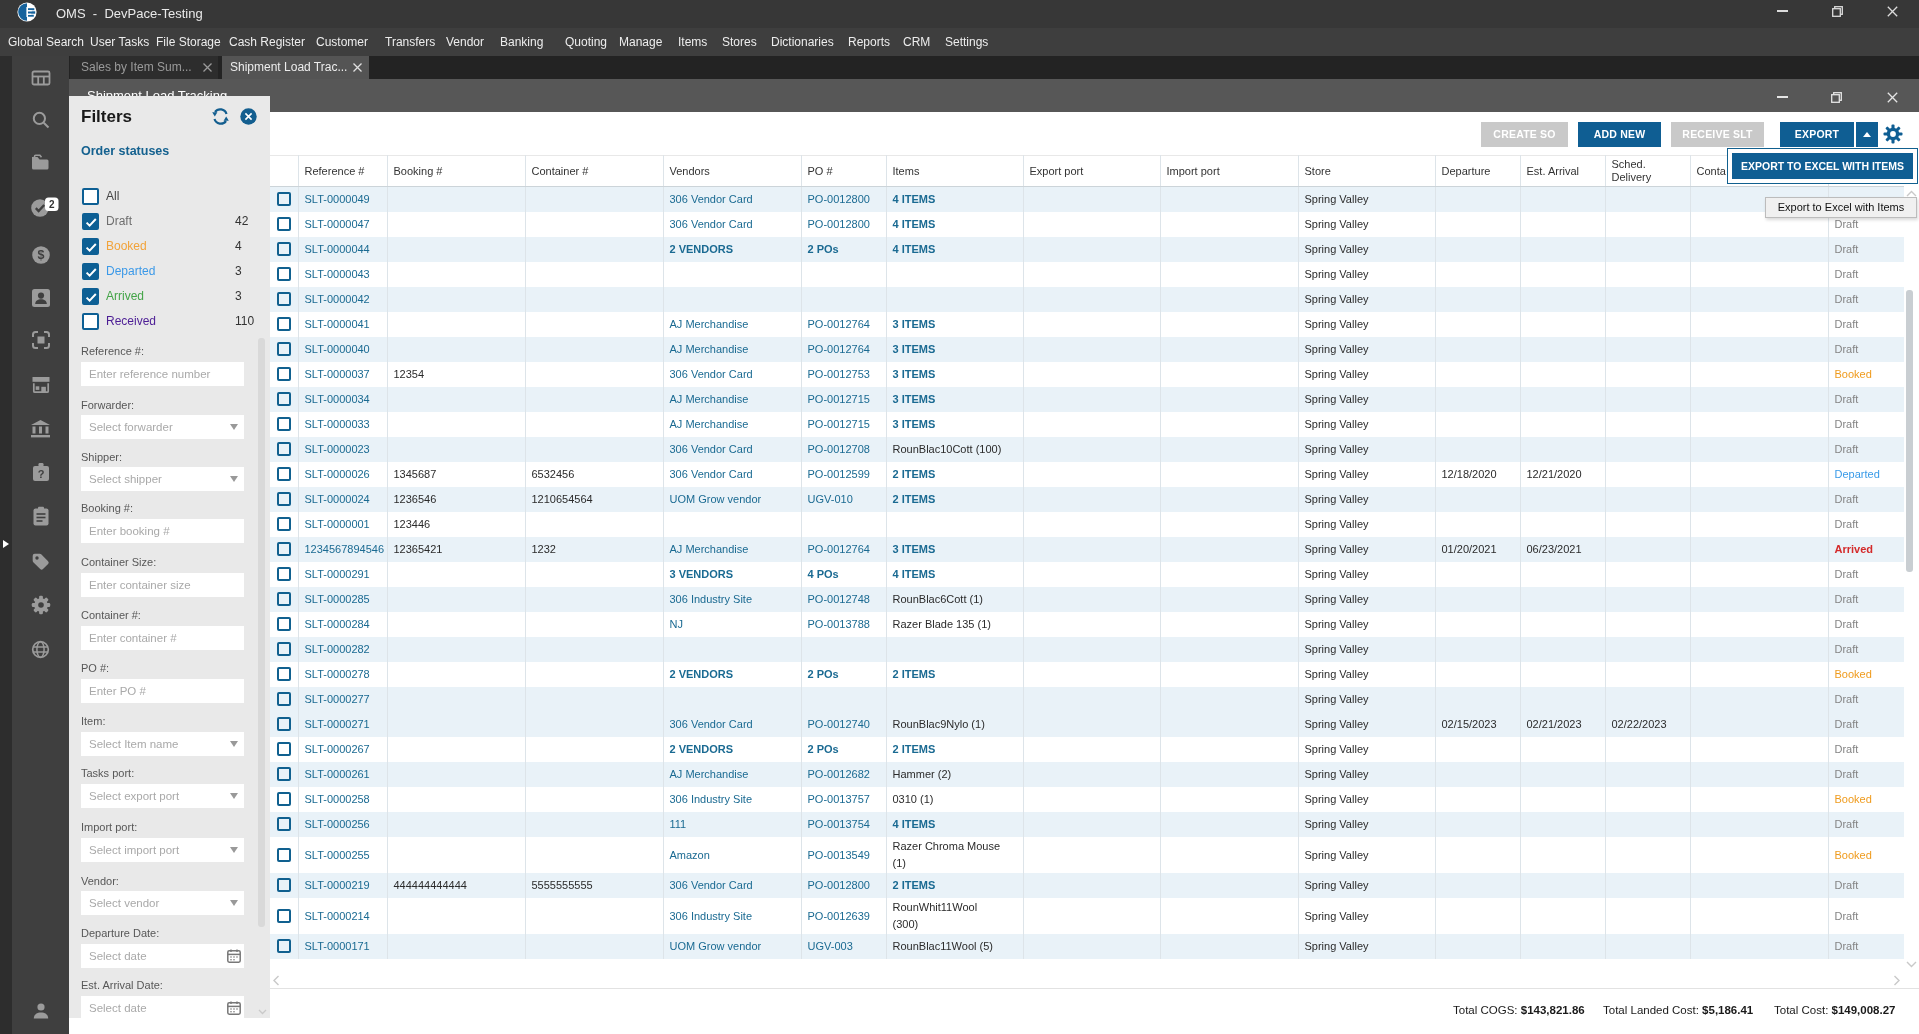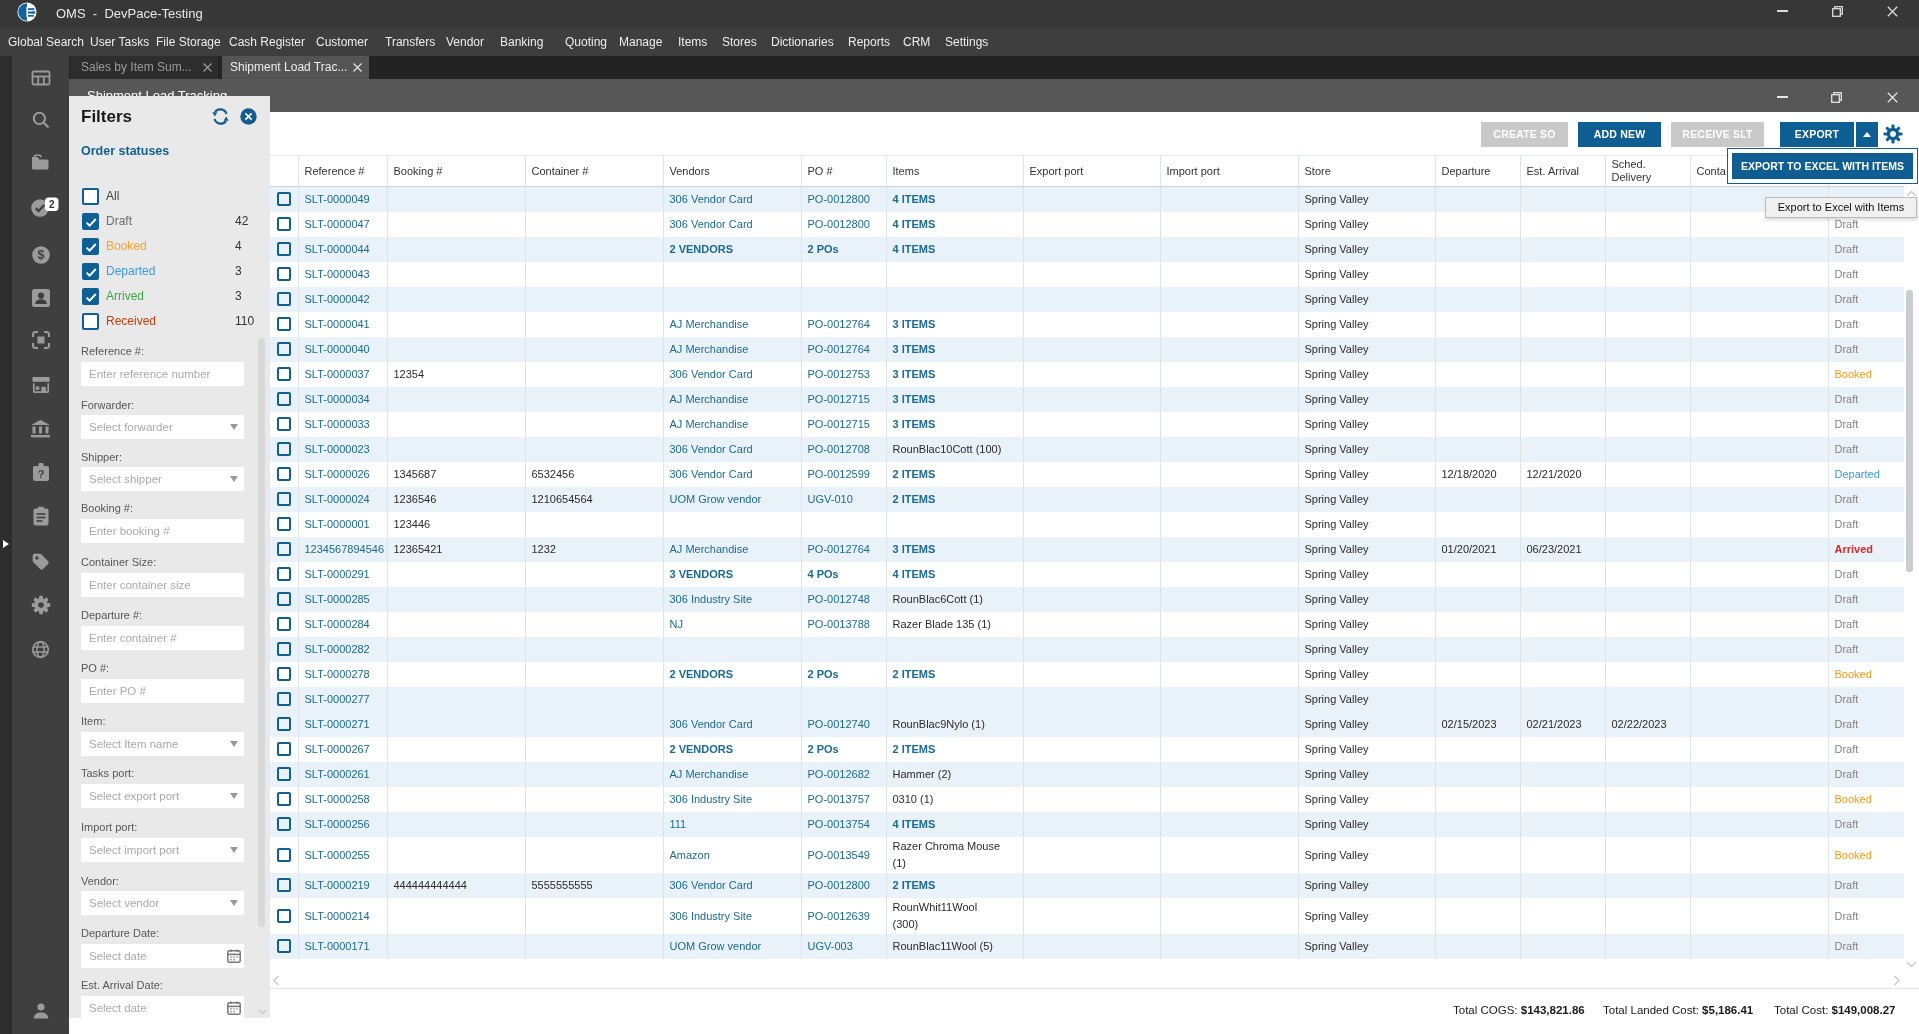--- a/index.html
+++ b/index.html
@@ -224,35 +224,35 @@
 <div class="clab" style="top:263px;color:#3b99e8;">Departed</div>
 <div class="ccount" style="top:263px;">3</div>
 <div class="cbx on" style="top:288px;">
     <svg width="17" height="15" viewBox="0 0 17 15">
       <path d="M3.6 7.6 l3 3 L12.8 4" fill="none" stroke="#fff" stroke-width="2"></path>
     </svg>
   </div>
 <div class="clab" style="top:288px;color:#43a447;">Arrived</div>
 <div class="ccount" style="top:288px;">3</div>
 <div class="cbx" style="top:313px;"></div>
-<div class="clab" style="top:313px;color:#c2410c;">Received</div>
+<div class="clab" style="top:313px;color:#4c1d95;">Received</div>
 <div class="ccount" style="top:313px;">110</div>
 <div class="flabel" style="top:344px;">Reference #:</div>
 <div class="finput" style="top:362px;">Enter reference number</div>
 <div class="flabel" style="top:398px;">Forwarder:</div>
 <div class="finput" style="top:415px;">Select forwarder</div>
 <div class="ftri" style="top:424px;"></div>
 <div class="flabel" style="top:450px;">Shipper:</div>
 <div class="finput" style="top:467px;">Select shipper</div>
 <div class="ftri" style="top:476px;"></div>
 <div class="flabel" style="top:501px;">Booking #:</div>
 <div class="finput" style="top:519px;">Enter booking #</div>
 <div class="flabel" style="top:555px;">Container Size:</div>
 <div class="finput" style="top:573px;">Enter container size</div>
-<div class="flabel" style="top:608px;">Departure #:</div>
+<div class="flabel" style="top:608px;">Container #:</div>
 <div class="finput" style="top:626px;">Enter container #</div>
 <div class="flabel" style="top:661px;">PO #:</div>
 <div class="finput" style="top:679px;">Enter PO #</div>
 <div class="flabel" style="top:714px;">Item:</div>
 <div class="finput" style="top:732px;">Select Item name</div>
 <div class="ftri" style="top:741px;"></div>
 <div class="flabel" style="top:766px;">Tasks port:</div>
 <div class="finput" style="top:784px;">Select export port</div>
 <div class="ftri" style="top:793px;"></div>
 <div class="flabel" style="top:820px;">Import port:</div>

